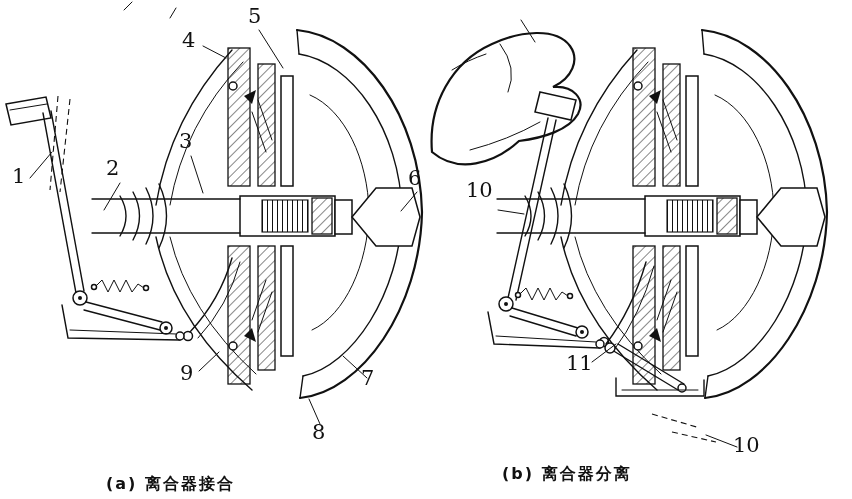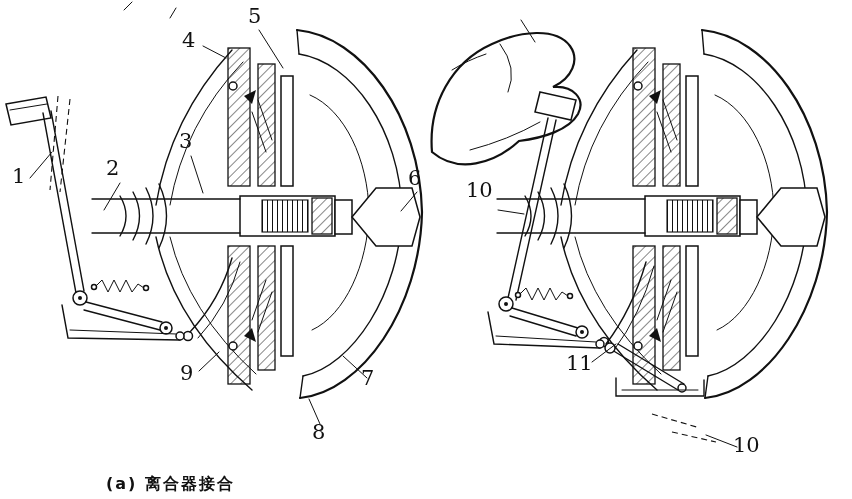--- a/index.html
+++ b/index.html
@@ -282,13 +282,14 @@
   <span class="lbl lbl-5">5</span>
   <span class="lbl lbl-6">6</span>
   <span class="lbl lbl-7">7</span>
   <span class="lbl lbl-8">8</span>
   <span class="lbl lbl-9">9</span>
   <span class="lbl lbl-10">10</span>
   <span class="lbl lbl-11">10</span>
   <span class="lbl lbl-12">11</span>
 
   <div class="caption caption-a">(a) 离合器接合</div>
+  <div class="caption caption-b">(b) 离合器分离</div>
 </div>
 
 </body></html>

